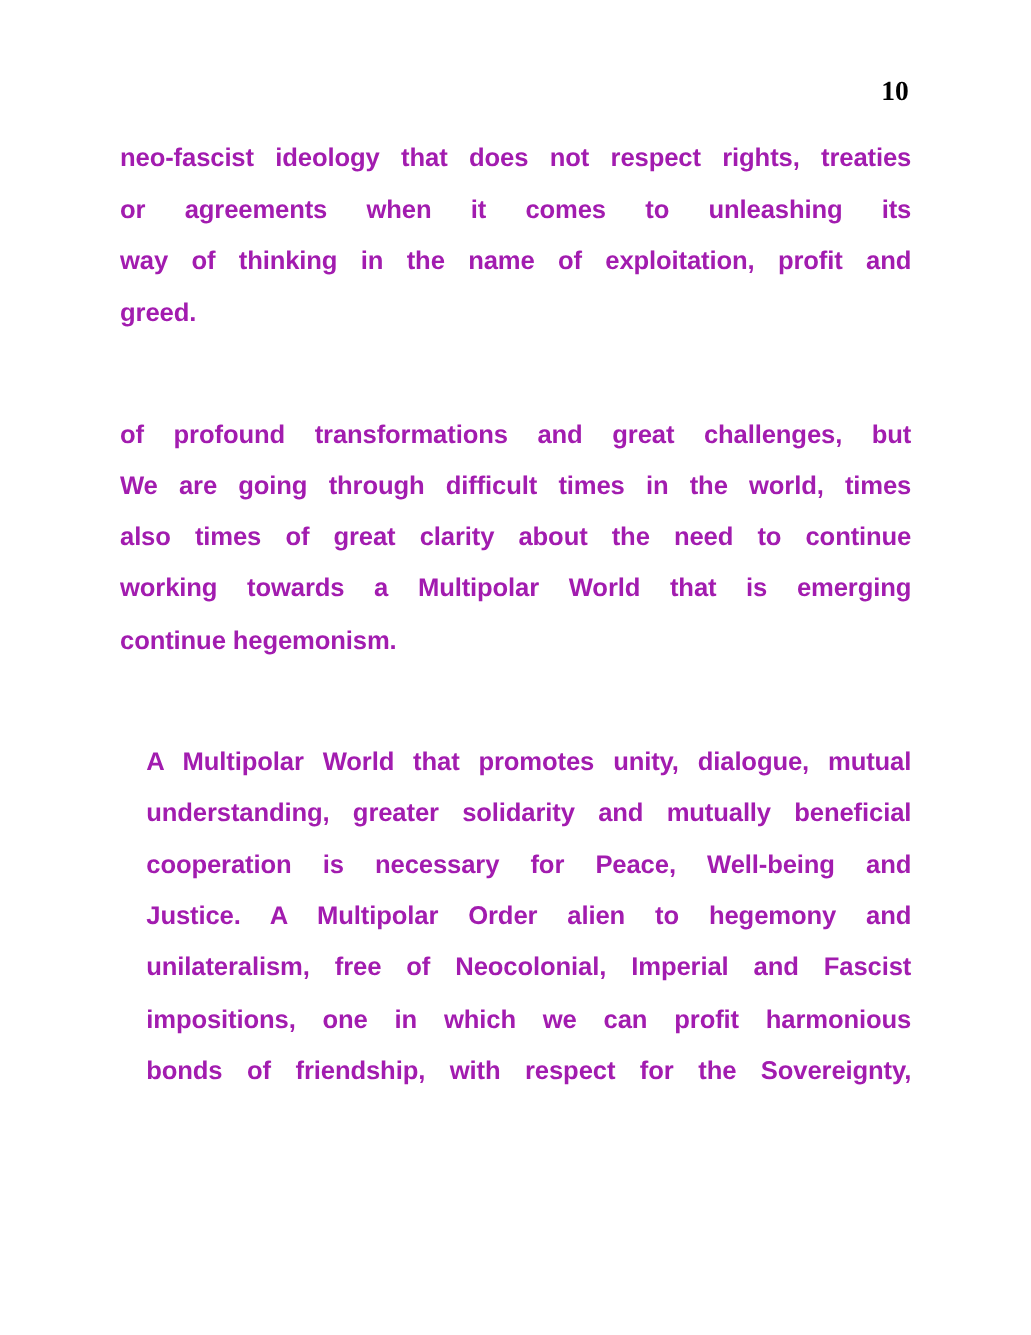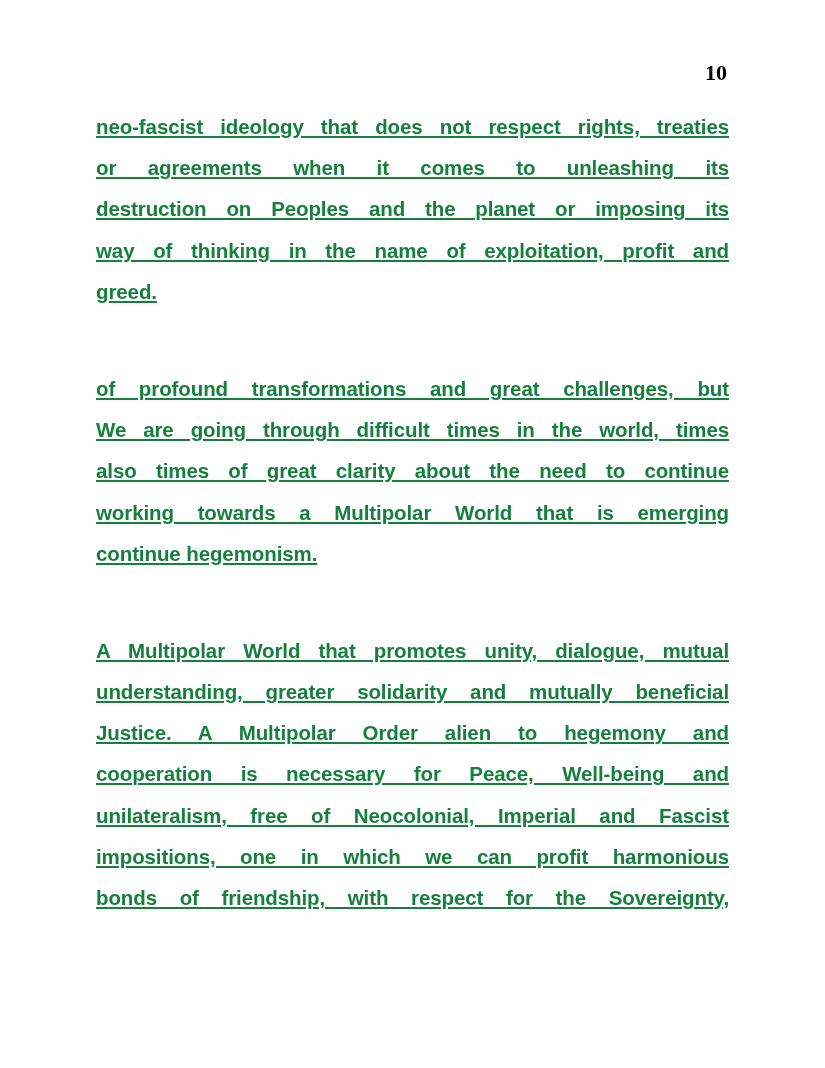--- a/index.html
+++ b/index.html
@@ -31,62 +31,61 @@
     top: 106px;
     left: 96px;
     width: 633px;
     color: #000000;
   }
   .paragraph {
     margin-bottom: 56px;
   }
   .paragraph:last-child {
     margin-bottom: 0;
+    margin-left: 21px;
   }
   .line {
     height: 41.2px;
     line-height: 41.2px;
     font-size: 20.5px;
     font-weight: 700;
     letter-spacing: -0.1px;
-    color: #15803d;
+    color: #a21caf;
     text-align: justify;
     text-align-last: justify;
     white-space: nowrap;
-    text-decoration: underline;
   }
   .line.final {
     text-align: left;
     text-align-last: left;
   }
 </style>
 </head>
 <body>
 
 <div class="page">
   <div class="page-number">10</div>
 
   <div class="content">
     <div class="paragraph">
         <div class="line">neo-fascist ideology that does not respect rights, treaties</div>
         <div class="line">or agreements when it comes to unleashing its</div>
-        <div class="line">destruction on Peoples and the planet or imposing its</div>
         <div class="line">way of thinking in the name of exploitation, profit and</div>
         <div class="line final">greed.</div>
       </div>
     <div class="paragraph">
         <div class="line">of profound transformations and great challenges, but</div>
         <div class="line">We are going through difficult times in the world, times</div>
         <div class="line">also times of great clarity about the need to continue</div>
         <div class="line">working towards a Multipolar World that is emerging</div>
         <div class="line final">continue hegemonism.</div>
       </div>
     <div class="paragraph">
         <div class="line">A Multipolar World that promotes unity, dialogue, mutual</div>
         <div class="line">understanding, greater solidarity and mutually beneficial</div>
+        <div class="line">cooperation is necessary for Peace, Well-being and</div>
         <div class="line">Justice. A Multipolar Order alien to hegemony and</div>
-        <div class="line">cooperation is necessary for Peace, Well-being and</div>
         <div class="line">unilateralism, free of Neocolonial, Imperial and Fascist</div>
         <div class="line">impositions, one in which we can profit harmonious</div>
         <div class="line">bonds of friendship, with respect for the Sovereignty,</div>
       </div>
   </div>
 </div>
 
 </body></html>

